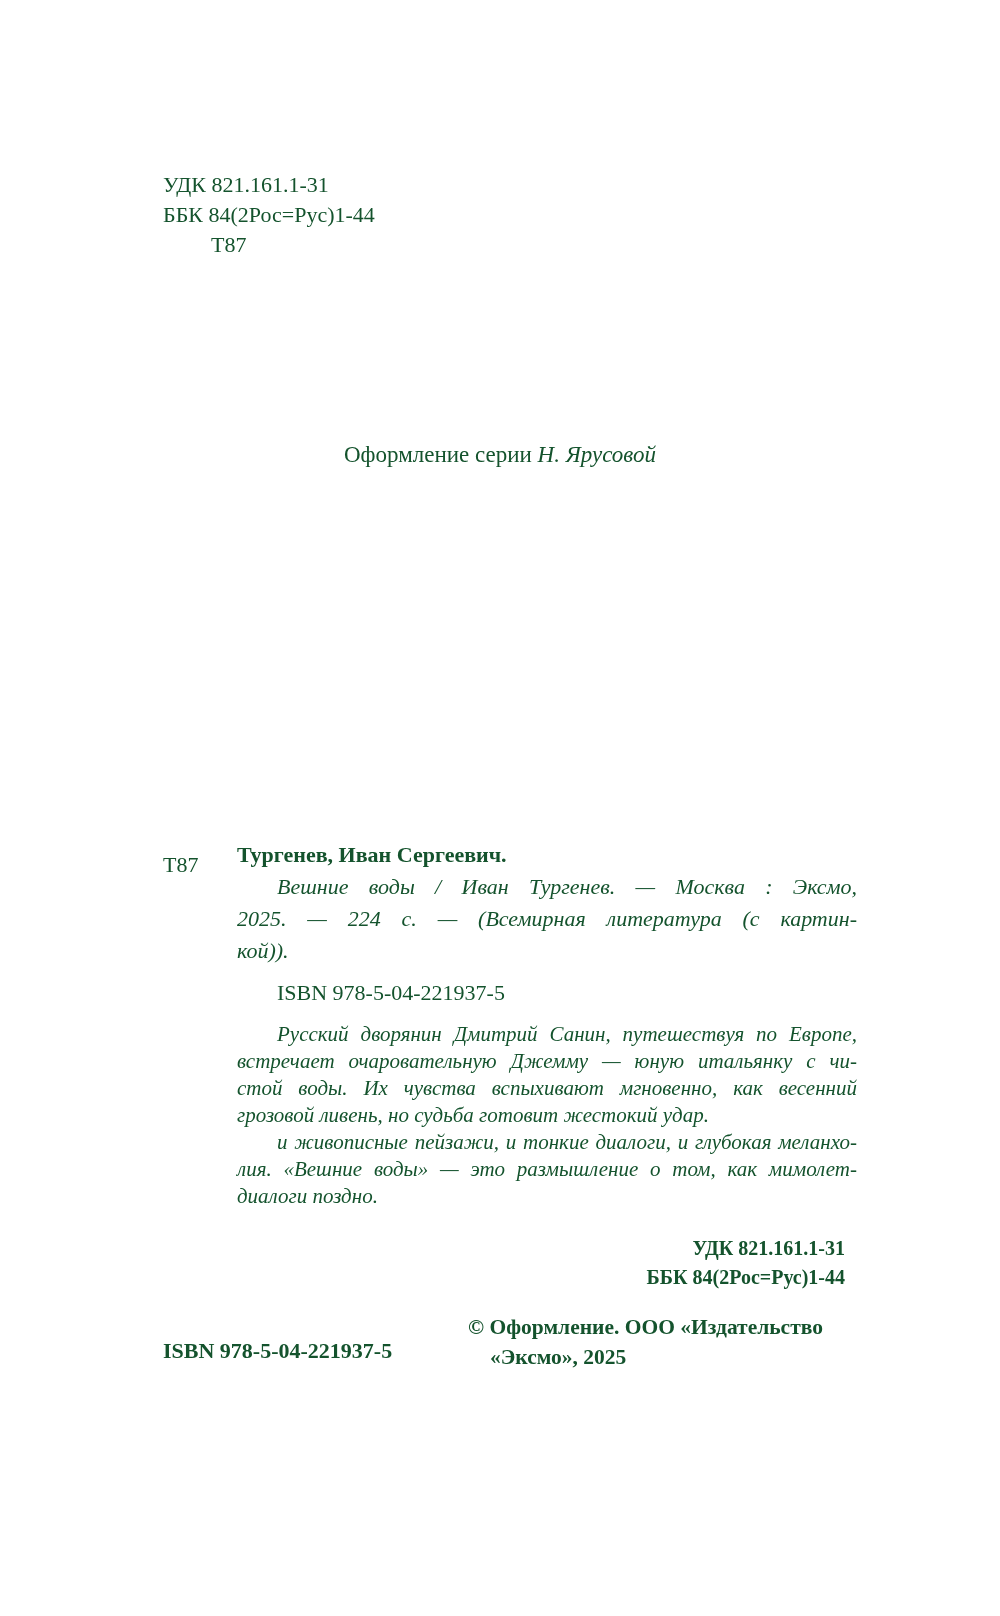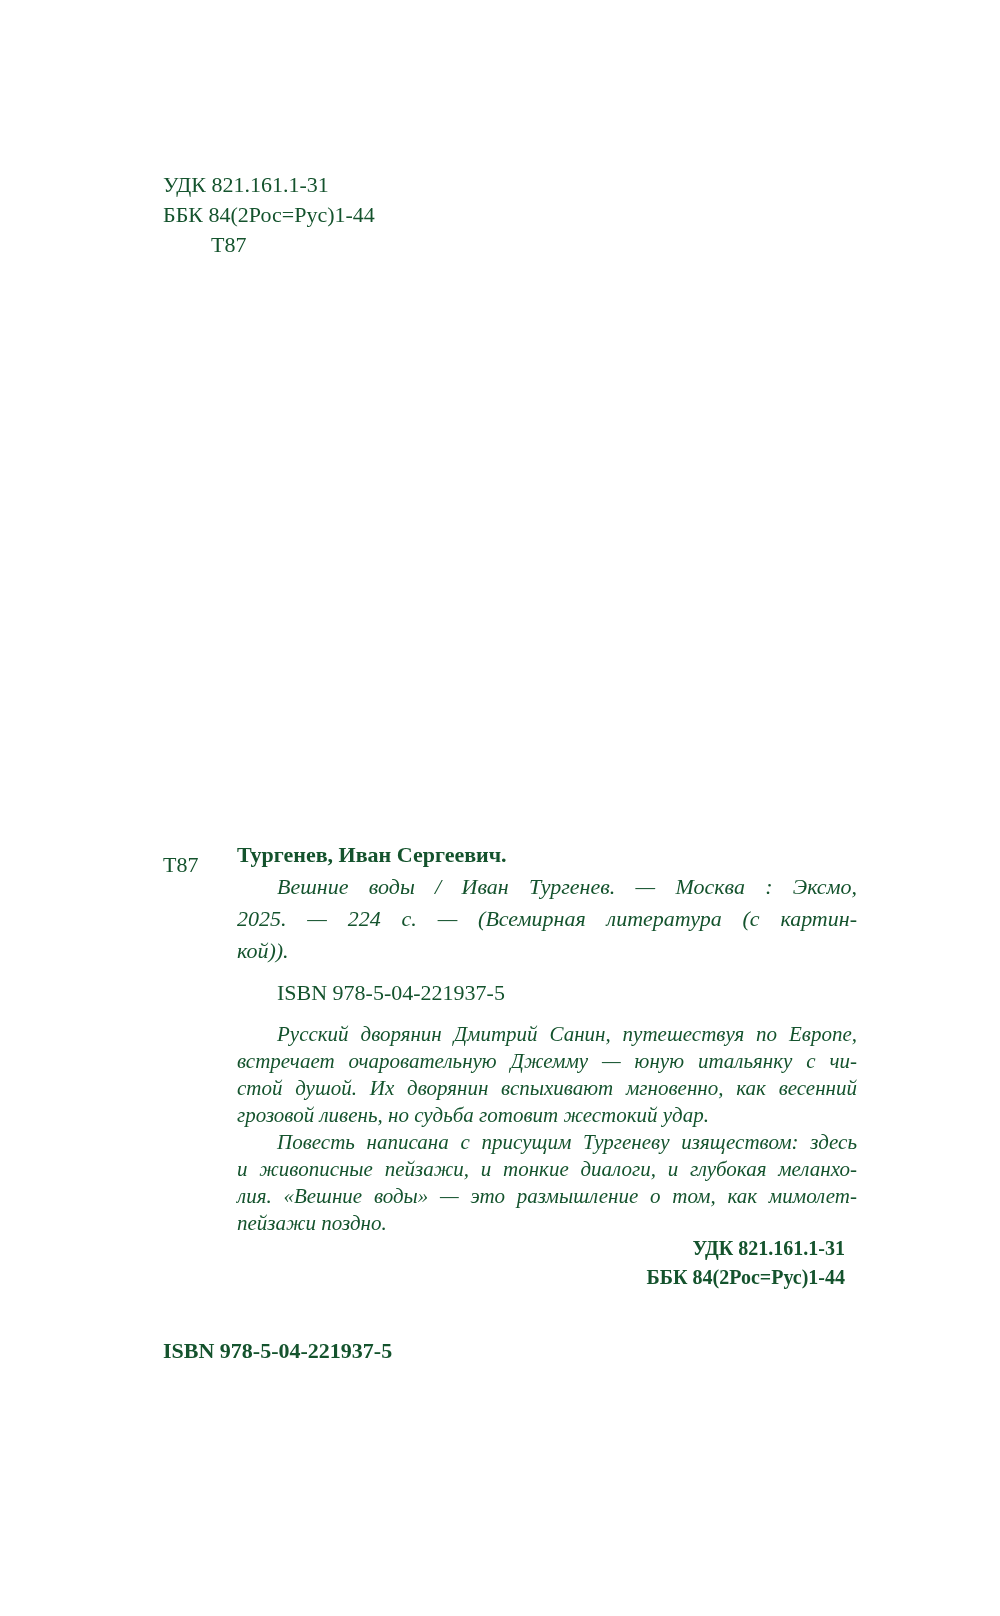--- a/index.html
+++ b/index.html
@@ -103,49 +103,55 @@
 <body>
 
 <div class="page">
 
   <div class="top-block">
     <div>УДК 821.161.1-31</div>
     <div>ББК 84(2Рос=Рус)1-44</div>
     <div class="t-code">Т87</div>
   </div>
 
+  <div class="series-note">
+    <span>Оформление серии </span><span class="it">Н. Ярусовой</span>
+  </div>
 
   <div class="card">
     <div class="margin-code">Т87</div>
     <div class="card-body">
       <div class="author">Тургенев, Иван Сергеевич.</div>
       <div class="jlines desc">
           <div class="jline">Вешние воды / Иван Тургенев. — Москва : Эксмо,</div>
           <div class="jline">2025. — 224 с. — (Всемирная литература (с картин-</div>
           <div class="jline">кой)).</div>
         </div>
       <div class="isbn-line">ISBN 978-5-04-221937-5</div>
       <div class="annotation">
         <div class="jlines para">
             <div class="jline">Русский дворянин Дмитрий Санин, путешествуя по Европе,</div>
             <div class="jline">встречает очаровательную Джемму — юную итальянку с чи-</div>
-            <div class="jline">стой душой. Их дворянин вспыхивают мгновенно, как весенний</div>
+            <div class="jline">стой воды. Их чувства вспыхивают мгновенно, как весенний</div>
             <div class="jline">грозовой ливень, но судьба готовит жестокий удар.</div>
           </div>
         <div class="jlines para">
-            <div class="jline">Повесть написана с присущим Тургеневу изяществом: здесь</div>
             <div class="jline">и живописные пейзажи, и тонкие диалоги, и глубокая меланхо-</div>
             <div class="jline">лия. «Вешние воды» — это размышление о том, как мимолет-</div>
-            <div class="jline">пейзажи поздно.</div>
+            <div class="jline">диалоги поздно.</div>
           </div>
       </div>
     </div>
   </div>
 
   <div class="right-codes">
     <div>УДК 821.161.1-31</div>
     <div>ББК 84(2Рос=Рус)1-44</div>
   </div>
 
   <div class="footer-isbn">ISBN 978-5-04-221937-5</div>
 
+  <div class="footer-copyright">
+    <div>© Оформление. ООО «Издательство</div>
+    <div class="cr2">«Эксмо», 2025</div>
+  </div>
 
 </div>
 
 </body></html>

